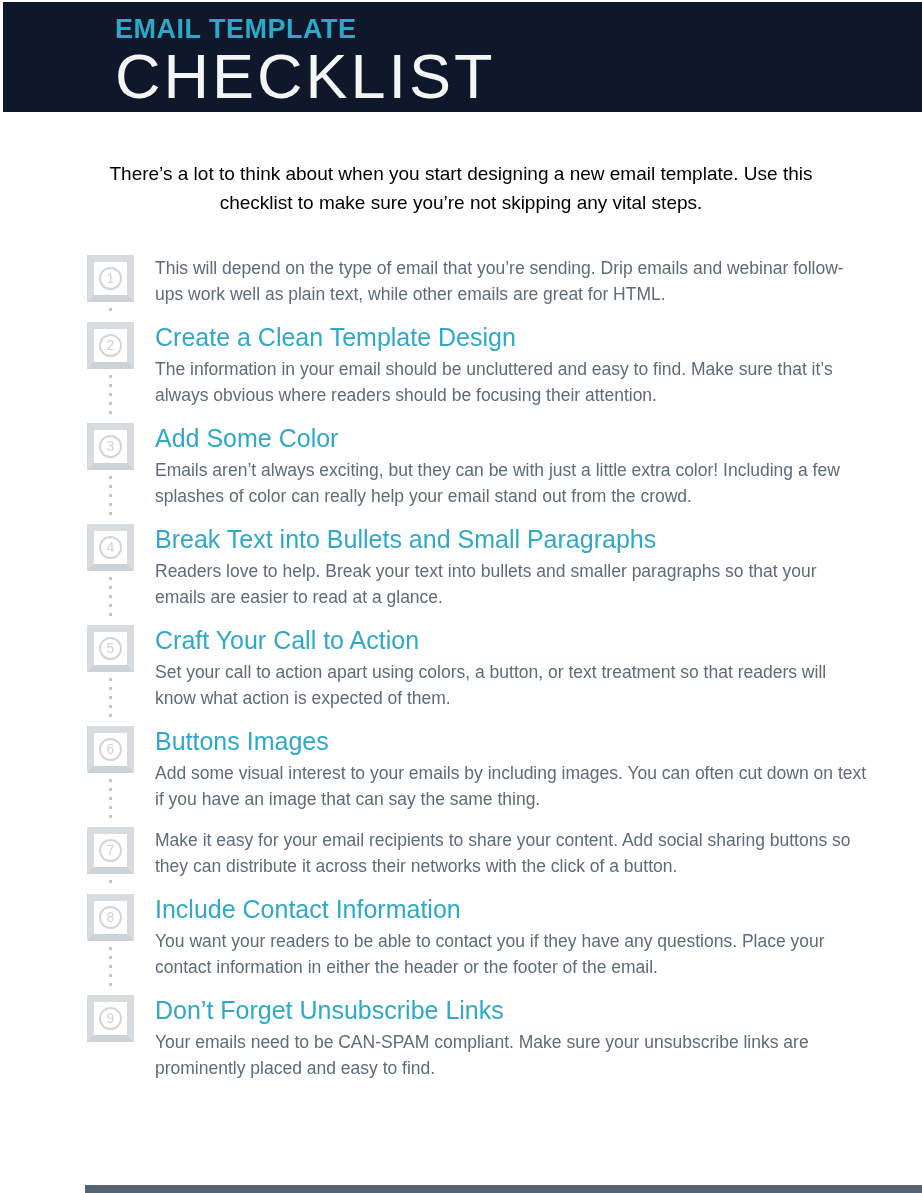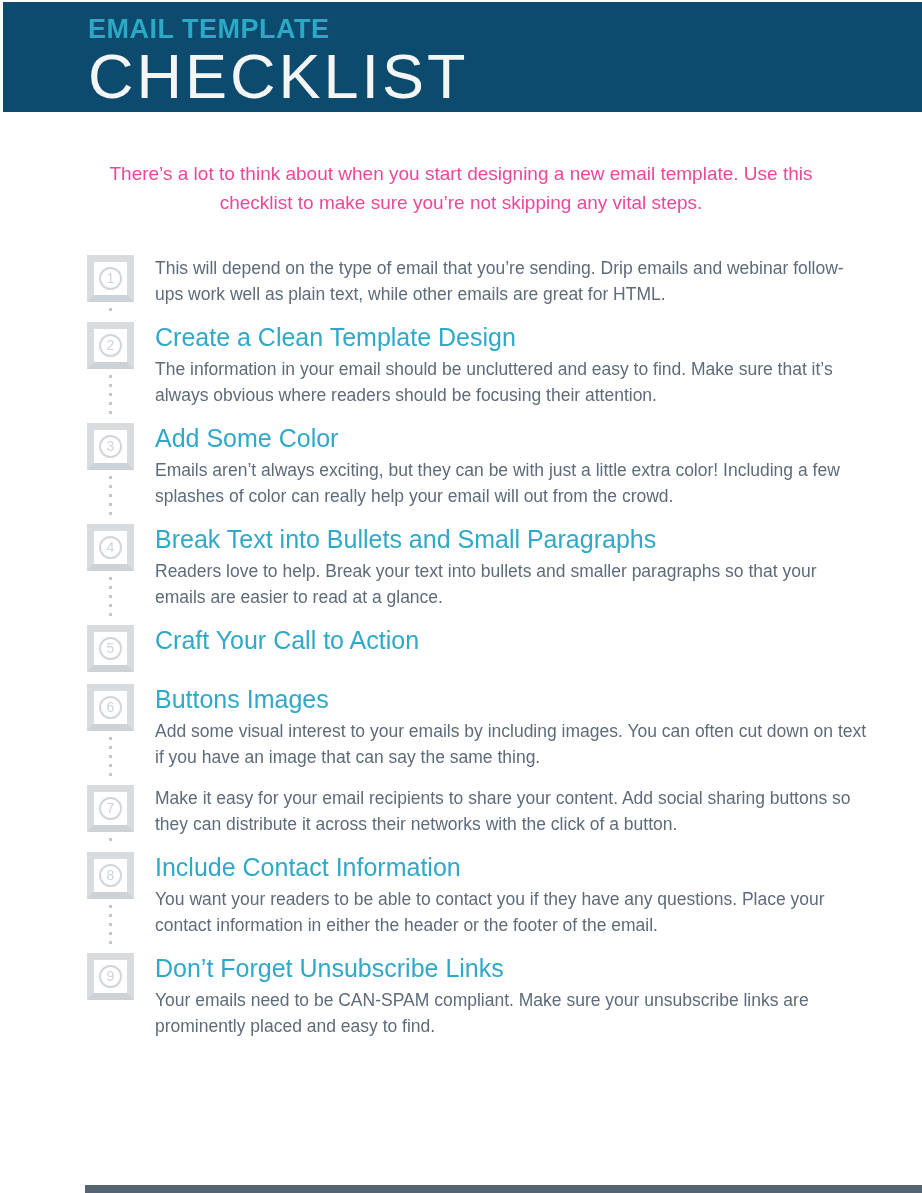--- a/index.html
+++ b/index.html
@@ -10,22 +10,22 @@
     background: #ffffff;
     font-family: "Liberation Sans", sans-serif;
     position: relative;
     overflow: hidden;
   }
 
   
   .header {
     margin: 2px 0 0 3px;
     height: 110px;
-    background: #0c4a6e;
-    padding: 12px 0 0 85px;
+    background: #0f172a;
+    padding: 12px 0 0 112px;
   }
   .header-kicker {
     color: #2ba9c7;
     font-size: 27px;
     font-weight: 700;
     letter-spacing: 0.5px;
     line-height: 30px;
   }
   .header-title {
     color: #f4f5f5;
@@ -33,21 +33,21 @@
     font-weight: 400;
     letter-spacing: 3px;
     line-height: 64px;
   }
 
   
   .intro {
     margin: 47px auto 0 auto;
     max-width: 780px;
     text-align: center;
-    color: #ec4899;
+    color: #000000;
     font-size: 19px;
     line-height: 29px;
   }
 
   
   .checklist {
     margin: 38px 55px 0 87px;
   }
   .item { display: flex; }
   .rail {
@@ -152,21 +152,21 @@
 
   <div class="item">
     <div class="rail">
       <div class="badge">
         <div class="badge-circle">3</div>
       </div>
       <div class="dots"></div>
     </div>
     <div class="content">
       <h2 class="item-title">Add Some Color</h2>
-      <p class="item-body">Emails aren’t always exciting, but they can be with just a little extra color! Including a few splashes of color can really help your email will out from the crowd.</p>
+      <p class="item-body">Emails aren’t always exciting, but they can be with just a little extra color! Including a few splashes of color can really help your email stand out from the crowd.</p>
     </div>
   </div>
 
   <div class="item">
     <div class="rail">
       <div class="badge">
         <div class="badge-circle">4</div>
       </div>
       <div class="dots"></div>
     </div>
@@ -178,20 +178,21 @@
 
   <div class="item">
     <div class="rail">
       <div class="badge">
         <div class="badge-circle">5</div>
       </div>
       <div class="dots"></div>
     </div>
     <div class="content">
       <h2 class="item-title">Craft Your Call to Action</h2>
+      <p class="item-body">Set your call to action apart using colors, a button, or text treatment so that readers will know what action is expected of them.</p>
     </div>
   </div>
 
   <div class="item">
     <div class="rail">
       <div class="badge">
         <div class="badge-circle">6</div>
       </div>
       <div class="dots"></div>
     </div>

